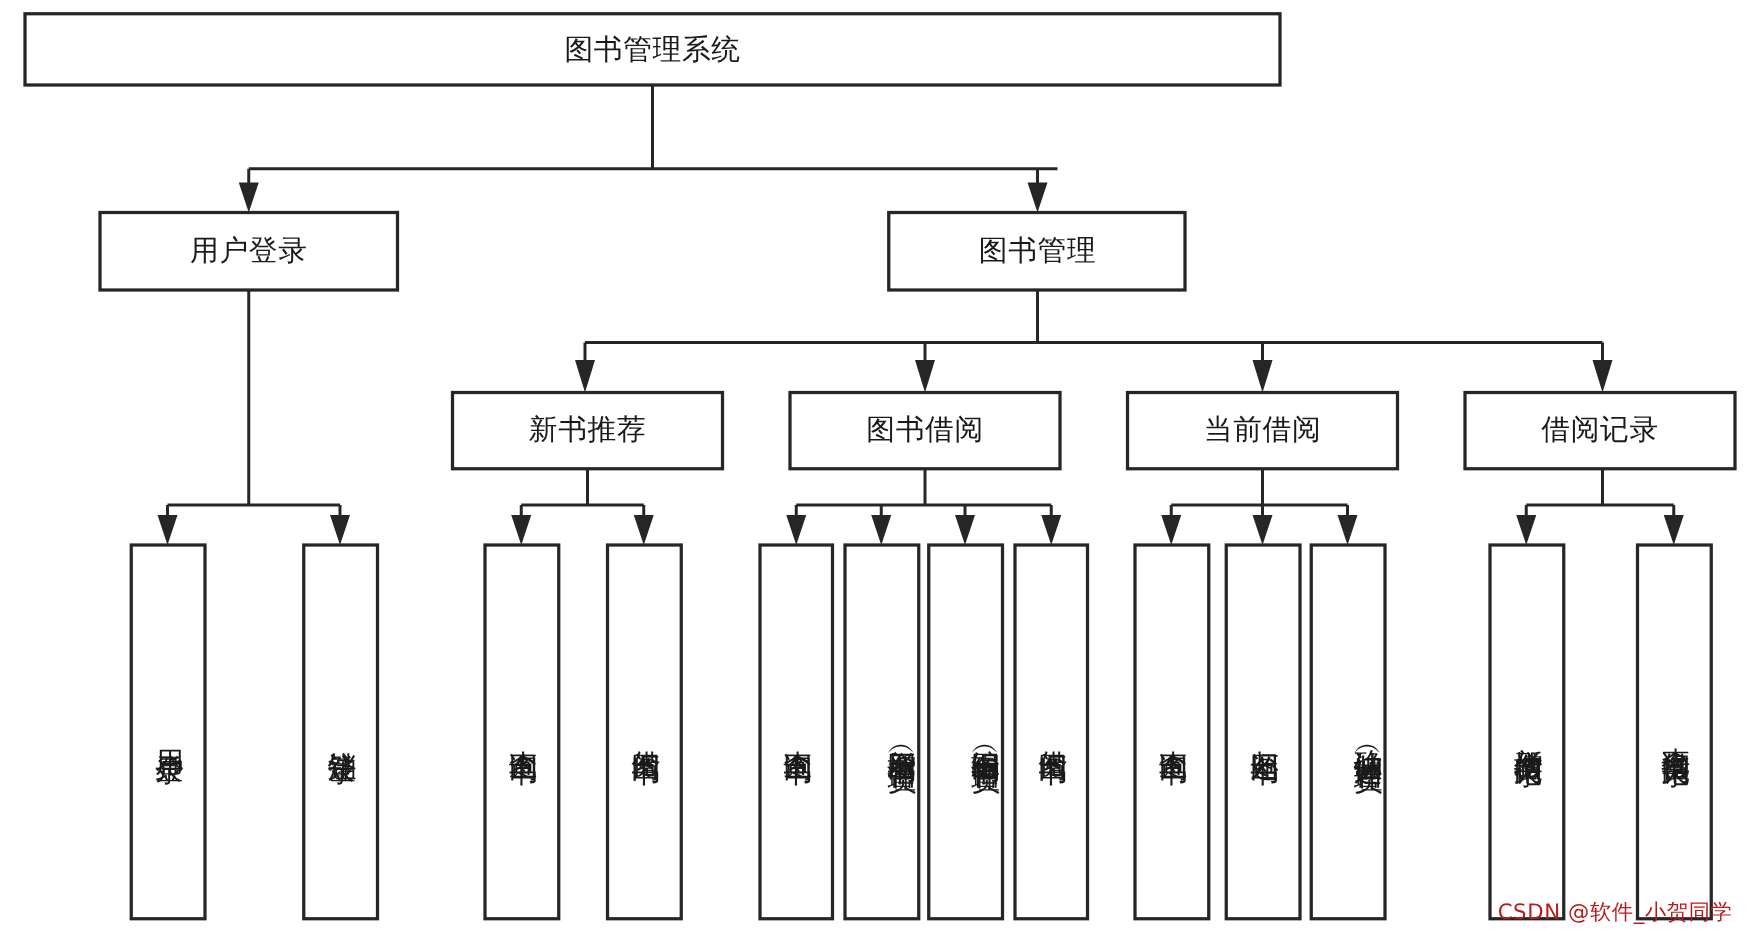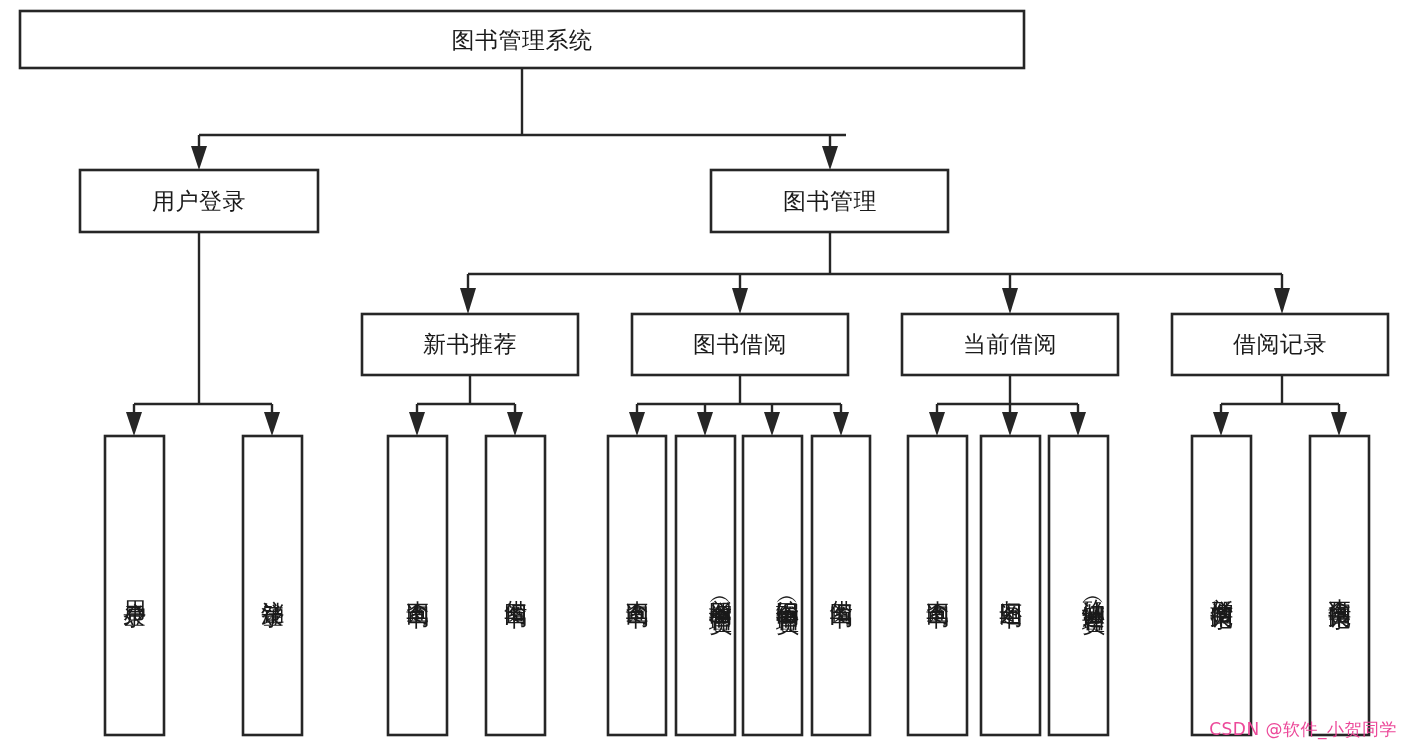--- a/index.html
+++ b/index.html
@@ -59,25 +59,25 @@
     letter-spacing: 2px;
     display: flex;
     align-items: center;
     justify-content: center;
     text-align: center;
     white-space: nowrap;
     pointer-events: none;
   }
   .watermark {
     position: absolute;
-    right: 8px;
+    right: 19px;
     bottom: 6px;
     font-family: "DejaVu Sans", "Liberation Sans", sans-serif;
     font-size: 17px;
-    color: #ec4899;
+    color: #b91c1c;
     letter-spacing: 0.5px;
     white-space: nowrap;
   }
 </style>
 </head>
 <body>
 
 <div id="diagram-root">
 
   <svg class="canvas" viewBox="0 0 1405 747" xmlns="http://www.w3.org/2000/svg">

